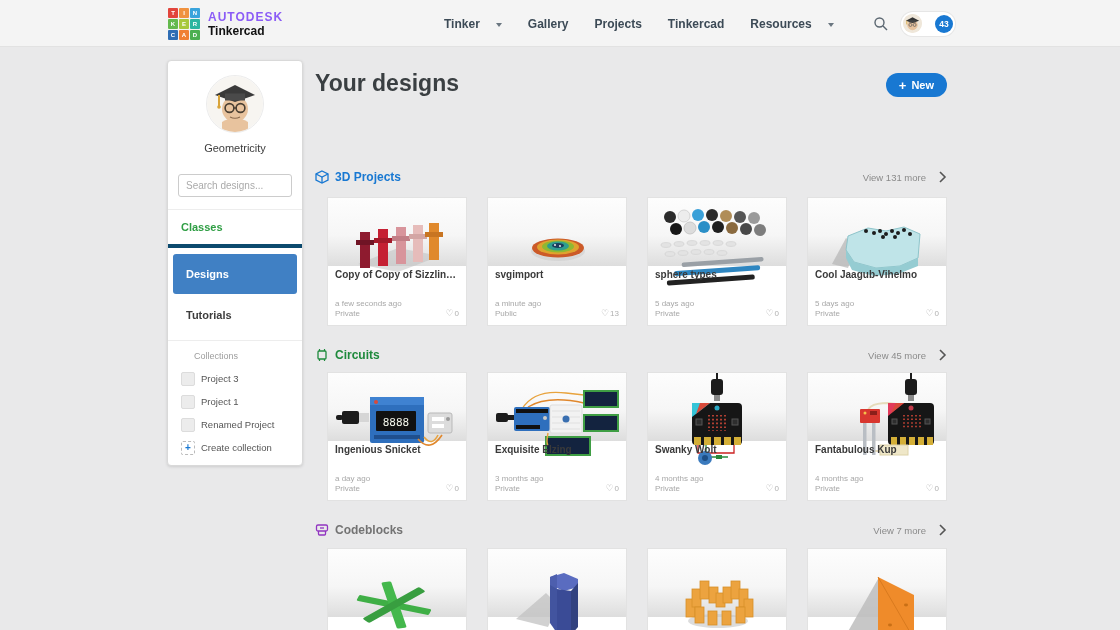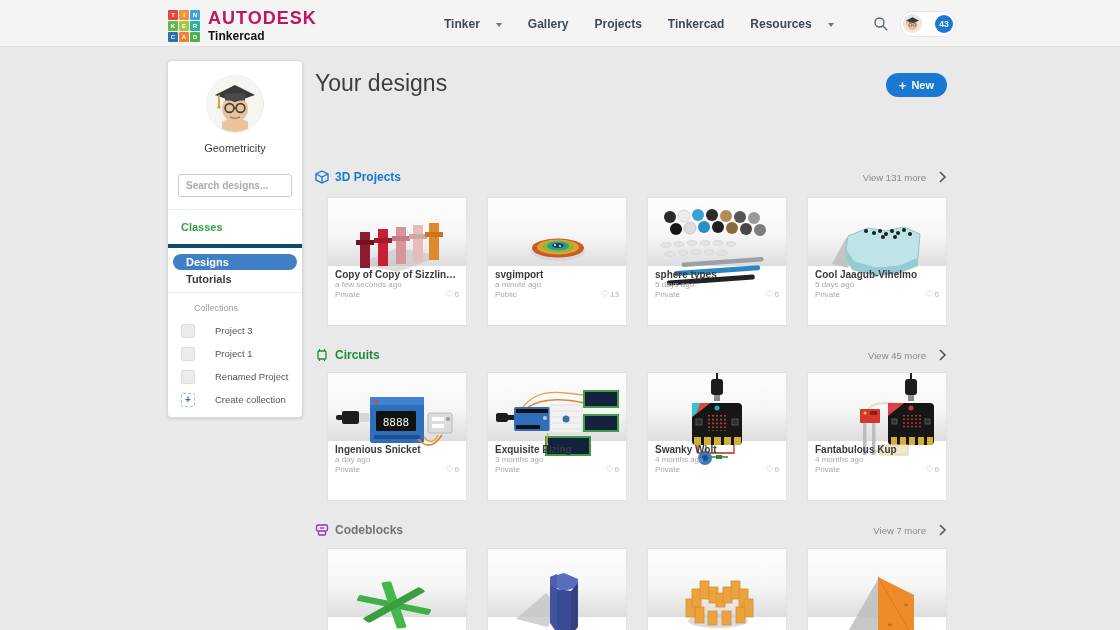--- a/index.html
+++ b/index.html
@@ -6,72 +6,72 @@
   html,body { width:1120px; height:630px; overflow:hidden; font-family:"Liberation Sans",sans-serif; background:#e9e9ea; }
 
   
   .navbar { position:absolute; left:0; top:0; width:1120px; height:47px; background:#f4f4f4; border-bottom:1px solid #e2e2e2; }
   .brand { position:absolute; left:168px; top:8px; display:flex; align-items:center; gap:8px; }
   .logo-grid { display:grid; grid-template-columns:repeat(3,10px); grid-template-rows:repeat(3,10px); gap:1px; }
   .logo-grid span { width:10px; height:10px; font-size:6px; font-weight:bold; color:#fff; display:flex; align-items:center; justify-content:center; border-radius:1px; }
   .lt0{background:#e2453c}.lt1{background:#f0923e}.lt2{background:#3aa4dc}
   .lt3{background:#63b94d}.lt4{background:#a8c83c}.lt5{background:#2bb5a0}
   .lt6{background:#2e6db4}.lt7{background:#f08033}.lt8{background:#4caf50}
-  .brand-text .l1 { font-size:18px; font-weight:bold; color:#be185d; letter-spacing:1px; }
+  .brand-text .l1 { font-size:12px; font-weight:bold; color:#8b5cf6; letter-spacing:1px; }
   .brand-text .l2 { font-size:12px; font-weight:bold; color:#111; }
   .nav-links { position:absolute; left:444px; top:0; height:47px; display:flex; align-items:center; gap:26px; }
   .nav-link { font-size:12px; font-weight:bold; color:#3c4a56; display:flex; align-items:center; gap:16px; cursor:pointer; }
   .caret { width:0; height:0; border-left:3.5px solid transparent; border-right:3.5px solid transparent; border-top:4px solid #6a7680; margin-top:2px; }
   .nav-right { position:absolute; right:165px; top:0; height:47px; display:flex; align-items:center; gap:12px; }
   .search-glyph { width:16px; height:16px; }
   .avatar-pill { background:#fff; border-radius:13px; height:24px; display:flex; align-items:center; padding:2px; gap:13px; box-shadow:0 0 0 1px #e6e6e6; }
   .avatar-sm { width:19px; height:19px; border-radius:50%; background:#efe7da; overflow:hidden; }
   .notif-badge { min-width:18px; height:18px; border-radius:9px; background:#1878d2; color:#fff; font-size:8.5px; font-weight:bold; display:flex; align-items:center; justify-content:center; }
 
   
   .sidebar { position:absolute; left:167px; top:60px; width:136px; background:#fff; border:1px solid #d9d9d9; border-radius:4px; box-shadow:0 1px 3px rgba(0,0,0,.12); }
   .profile { padding:14px 0 10px; text-align:center; }
   .avatar-lg { width:58px; height:58px; border-radius:50%; background:#fafafa; border:1px solid #ececec; margin:0 auto; overflow:hidden; }
   .profile-name { font-size:11px; color:#3d3d3d; margin-top:9px; }
   .search-box { padding:10px 10px 12px; border-bottom:1px solid #ededed; }
-  .search-box input { width:100%; height:23px; border:1px solid #ccc; border-radius:3px; padding:0 7px; font-size:10px; color:#444; background:#fff; font-family:"Liberation Sans",sans-serif;font-weight:bold; }
+  .search-box input { width:100%; height:23px; border:1px solid #ccc; border-radius:3px; padding:0 7px; font-size:10px; color:#444; background:#fff; font-family:"Liberation Sans",sans-serif; }
   .search-box input::placeholder { color:#aaa; }
   .classes-row { padding:11px 13px; font-size:11px; font-weight:bold; color:#2f9e44; border-bottom:4px solid #0c4a6e; cursor:pointer; }
   .side-nav { padding:5px 0 4px; border-bottom:1px solid #ededed; }
-  .side-item { font-size:11px; font-weight:bold; color:#3d3d3d; padding:2px 13px; margin:1px 5px; border-radius:10px; cursor:pointer; }
+  .side-item { font-size:11px; font-weight:bold; color:#3d3d3d; padding:14px 13px; margin:1px 5px; border-radius:3px; cursor:pointer; }
   .side-item.selected { background:#4080c4; color:#fff; }
   .collections { padding:8px 0 6px; }
   .collections-label { font-size:9px; color:#9d9d9d; padding:2px 26px 6px; }
-  .coll-item { display:flex; align-items:center; gap:20px; padding:4.5px 13px; cursor:pointer; }
+  .coll-item { display:flex; align-items:center; gap:6px; padding:4.5px 13px; cursor:pointer; }
   .coll-box { width:14px; height:14px; background:#ececec; border:1px solid #dcdcdc; border-radius:2px; flex:none; }
   .coll-label { font-size:9.5px; color:#555; }
   .coll-create .coll-box { background:#fff; border:1px dashed #bbb; color:#1878d2; font-size:10px; font-weight:bold; display:flex; align-items:center; justify-content:center; line-height:1; }
 
   
   .main { position:absolute; left:315px; top:60px; width:632px; }
-  .page-title { position:absolute; left:0; top:10px; font-size:23px; color:#3a3f42; font-weight:400; }
+  .page-title { position:absolute; left:0; top:10px; font-size:23px; color:#3a3f42; font-weight:700; }
   .new-btn { position:absolute; right:0; top:13px; height:24px; padding:0 13px; background:#1878d2; border:none; border-radius:13px; color:#fff; font-size:11px; font-weight:bold; display:flex; align-items:center; gap:5px; cursor:pointer; font-family:"Liberation Sans",sans-serif; }
   .new-plus { font-size:13px; font-weight:bold; line-height:1; }
 
   .section-header { position:absolute; left:0; width:632px; display:flex; align-items:center; }
   .sec-icon { width:14px; height:14px; margin-right:6px; flex:none; }
   .sec-title { font-size:12px; font-weight:bold; }
   .sec-3d .sec-title { color:#1878d2; }
   .sec-cir .sec-title { color:#1e8a3c; }
   .sec-cb  .sec-title { color:#737373; }
   .view-more { margin-left:auto; font-size:9.5px; color:#8a8a8a; cursor:pointer; }
   .vm-chev { margin-left:12px; cursor:pointer; display:flex; }
 
   .card-row { position:absolute; left:12px; display:flex; gap:20px; }
   .card { width:140px; height:129px; background:#fff; border:1px solid #e2e2e2; cursor:pointer; }
   .thumb { width:138px; height:68px; background:linear-gradient(180deg,#fdfdfd 0%,#f6f6f6 55%,#dddddd 100%); }
   .thumb svg { display:block; }
   .card-meta { padding:3px 7px 0; }
   .card-title { font-size:10px; font-weight:bold; color:#3a3a3a; white-space:nowrap; overflow:hidden; text-overflow:ellipsis; }
-  .card-time { font-size:8px; color:#a8a8a8; margin-top:0; }
+  .card-time { font-size:8px; color:#a8a8a8; margin-top:19px; }
   .card-bottom { display:flex; align-items:center; font-size:8px; color:#a8a8a8; margin-top:1px; }
   .likes { margin-left:auto; display:flex; align-items:center; gap:1px; font-size:8px; color:#b0b0b0; }
   .heart { font-size:9px; line-height:1; }
 
   .hdr1{top:110px}.row1{top:137px}
   .hdr2{top:288px}.row2{top:312px}
   .hdr3{top:463px}.row3{top:488px}
 </style>
 </head>
 <body>

